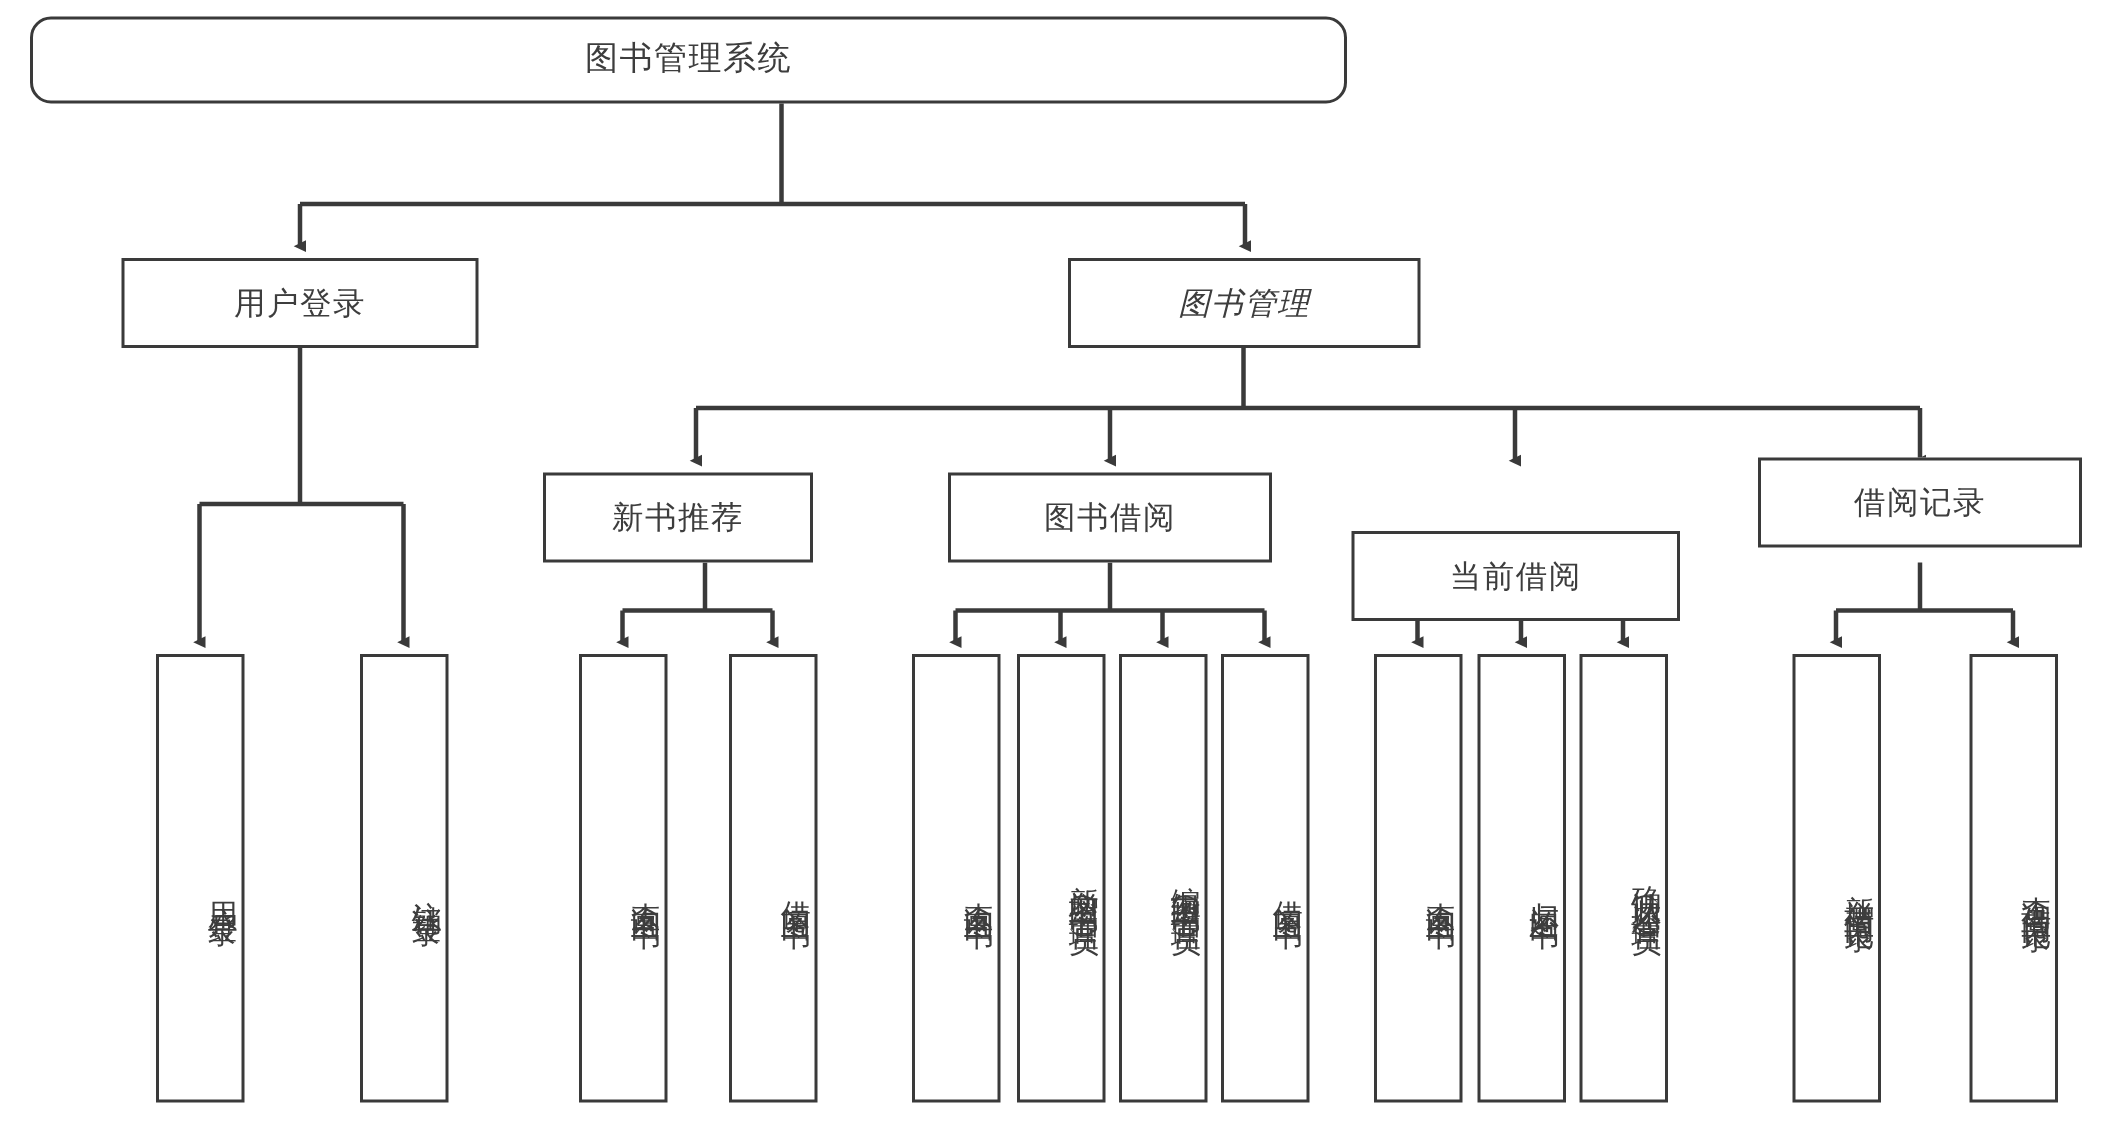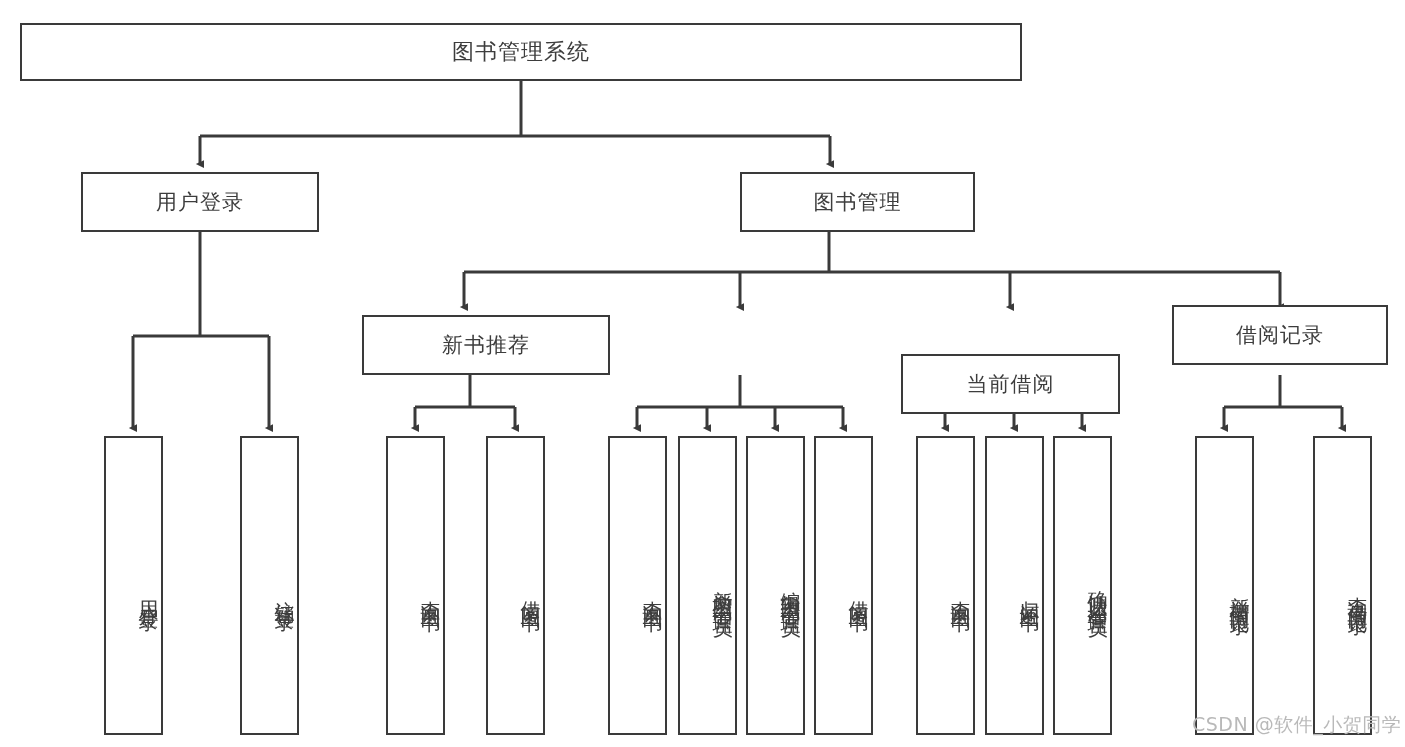--- a/index.html
+++ b/index.html
@@ -107,33 +107,36 @@
       <path d="M1014,407 L1014,428" marker-end="url(#arrow)"></path>
       <path d="M1082,407 L1082,428" marker-end="url(#arrow)"></path>
 
       <path d="M1280,375 L1280,407"></path>
       <path d="M1224,407 L1342,407"></path>
       <path d="M1224,407 L1224,428" marker-end="url(#arrow)"></path>
       <path d="M1342,407 L1342,428" marker-end="url(#arrow)"></path>
     </g>
   </svg>
 
-  <div class="node h root" style="left: 20px; top: 23px; width: 1002px; height: 58px;">
+  <div class="node h root" style="left: 20px; top: 11px; width: 878px; height: 58px; border-radius: 14px;">
     <span>图书管理系统</span>
   </div>
 
   <div class="node h" style="left: 81px; top: 172px; width: 238px; height: 60px;">
     <span>用户登录</span>
   </div>
-  <div class="node h" style="left: 740px; top: 172px; width: 235px; height: 60px;">
+  <div class="node h" style="left: 712px; top: 172px; width: 235px; height: 60px; font-style: italic;">
     <span>图书管理</span>
   </div>
 
-  <div class="node h" style="left: 362px; top: 315px; width: 248px; height: 60px;">
+  <div class="node h" style="left: 362px; top: 315px; width: 180px; height: 60px;">
     <span>新书推荐</span>
+  </div>
+  <div class="node h" style="left: 632px; top: 315px; width: 216px; height: 60px;">
+    <span>图书借阅</span>
   </div>
   <div class="node h" style="left: 901px; top: 315px; width: 219px; height: 60px; margin-top: 39px;">
     <span>当前借阅</span>
   </div>
   <div class="node h" style="left: 1172px; top: 305px; width: 216px; height: 60px;">
     <span>借阅记录</span>
   </div>
 
   <div class="node v" style="left: 104px; top: 436px; width: 59px; height: 299px;">
     <span class="vtext">用户登录</span>
@@ -168,15 +171,14 @@
   <div class="node v" style="left: 1053px; top: 436px; width: 59px; height: 299px;">
     <span class="vtext">确认归还（管理员）</span>
   </div>
   <div class="node v" style="left: 1195px; top: 436px; width: 59px; height: 299px;">
     <span class="vtext">新增借阅记录</span>
   </div>
   <div class="node v" style="left: 1313px; top: 436px; width: 59px; height: 299px;">
     <span class="vtext">查询借阅记录</span>
   </div>
 
-  <div class="watermark" style="left: 1192px; top: 712px;">CSDN @软件_小贺同学</div>
 
 </div>
 
 </body></html>

